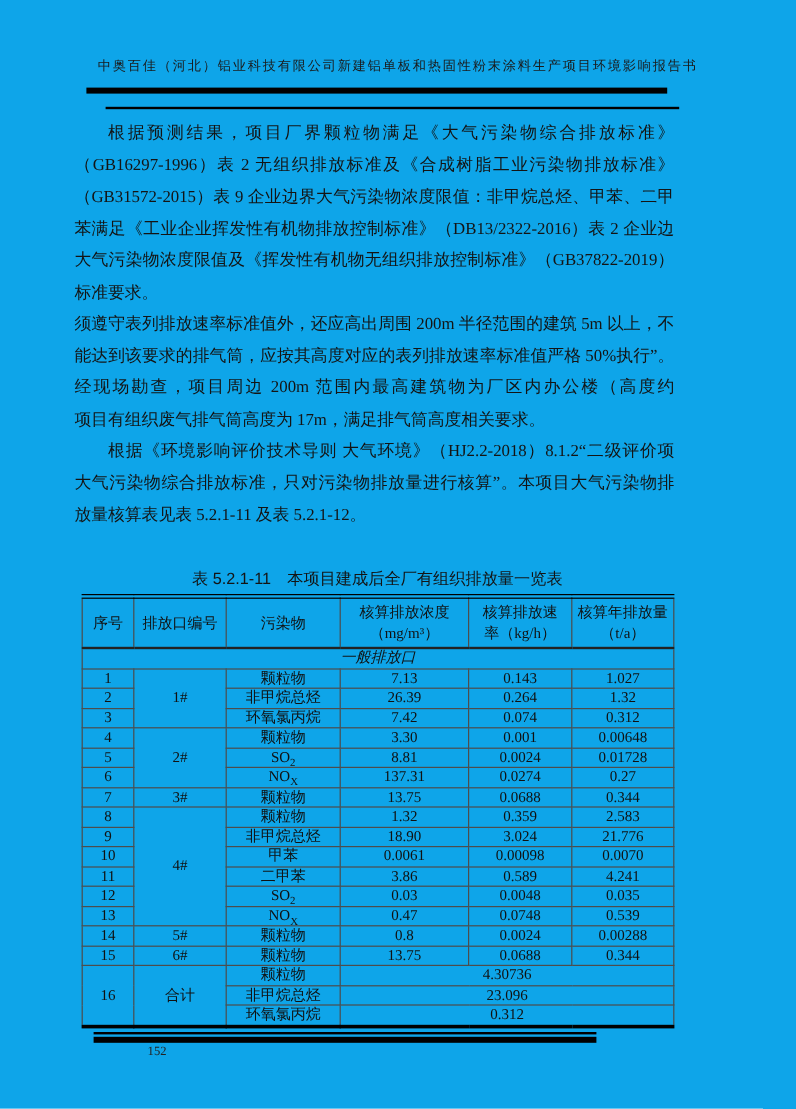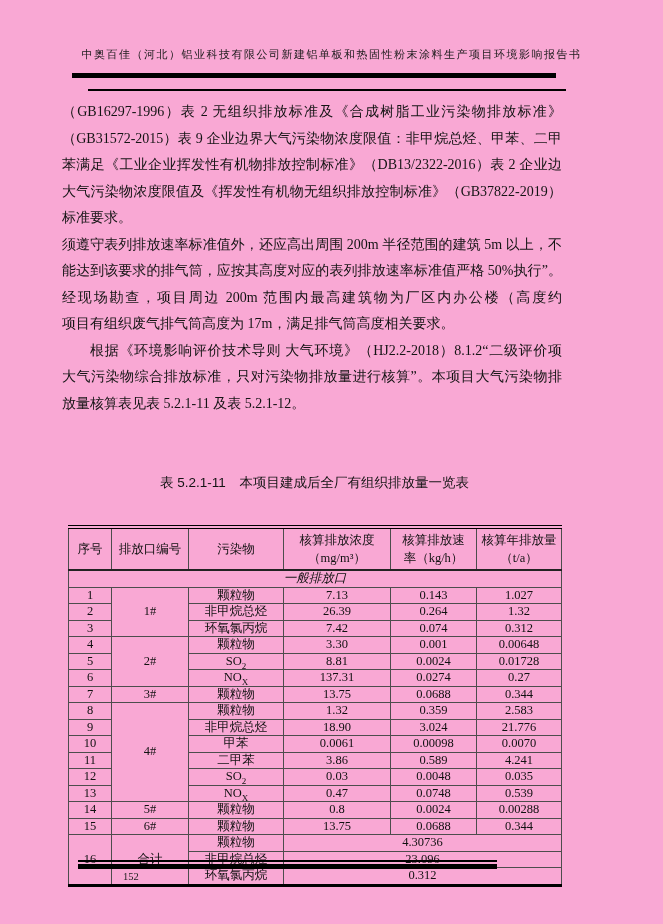--- a/index.html
+++ b/index.html
@@ -1,19 +1,19 @@
 <!DOCTYPE html>
 <html><head>
 <meta charset="utf-8">
 <style>
   html,body{margin:0;padding:0;background:#ffffff;}
   .page{
     position:relative;
     width:663px;height:924px;
-    background:#f9a8d4;
+    background:#0ea5e9;
     font-family:"Liberation Serif","DejaVu Serif",serif;
     color:#141414;
     overflow:hidden;
   }
   
   .hdr-title{
     padding-top:47px;
     text-align:center;
     font-size:11px;
     letter-spacing:1.5px;
@@ -50,21 +50,20 @@
   table.emis{
     position:absolute;left:68px;top:495px;
     border-collapse:collapse;
     table-layout:fixed;
     width:493px;
     font-size:12.5px;
     text-align:center;
     color:#111;
     border-top:4px double #000;
     border-bottom:3.5px solid #000;
-    margin-top:30px;
   }
   table.emis th, table.emis td{
     border:1px solid #4d4d4d;
     padding:0;
     font-weight:normal;
     line-height:15.5px;
     height:15.5px;
     overflow:hidden;
   }
   table.emis thead th{
@@ -83,20 +82,21 @@
 <body>
 
 <div class="page">
 
   <div class="hdr-title">中奥百佳（河北）铝业科技有限公司新建铝单板和热固性粉末涂料生产项目环境影响报告书</div>
   <div class="hdr-rule-thick"></div>
   <div class="hdr-rule-thin"></div>
 
   <div class="textblock" id="paragraphs">
       <div>
+        <div class="line indent fill">根据预测结果，项目厂界颗粒物满足《大气污染物综合排放标准》</div>
         <div class="line fill">（GB16297-1996）表 2 无组织排放标准及《合成树脂工业污染物排放标准》</div>
         <div class="line fill">（GB31572-2015）表 9 企业边界大气污染物浓度限值：非甲烷总烃、甲苯、二甲</div>
         <div class="line fill">苯满足《工业企业挥发性有机物排放控制标准》（DB13/2322-2016）表 2 企业边界</div>
         <div class="line fill">大气污染物浓度限值及《挥发性有机物无组织排放控制标准》（GB37822-2019）</div>
         <div class="line">标准要求。</div>
       </div>
       <div>
         <div class="line fill">须遵守表列排放速率标准值外，还应高出周围 200m 半径范围的建筑 5m 以上，不</div>
         <div class="line fill">能达到该要求的排气筒，应按其高度对应的表列排放速率标准值严格 50%执行”。</div>
         <div class="line fill">经现场勘查，项目周边 200m 范围内最高建筑物为厂区内办公楼（高度约 12m），</div>

